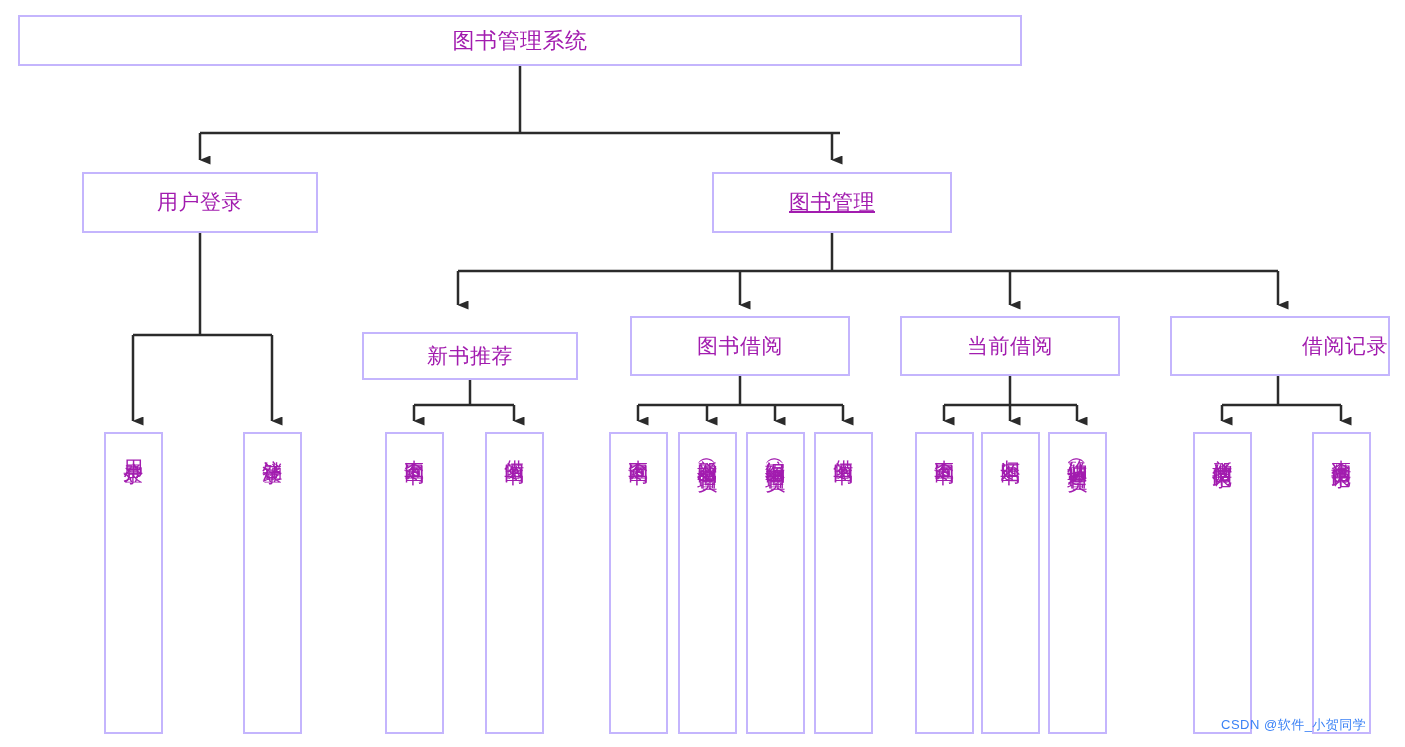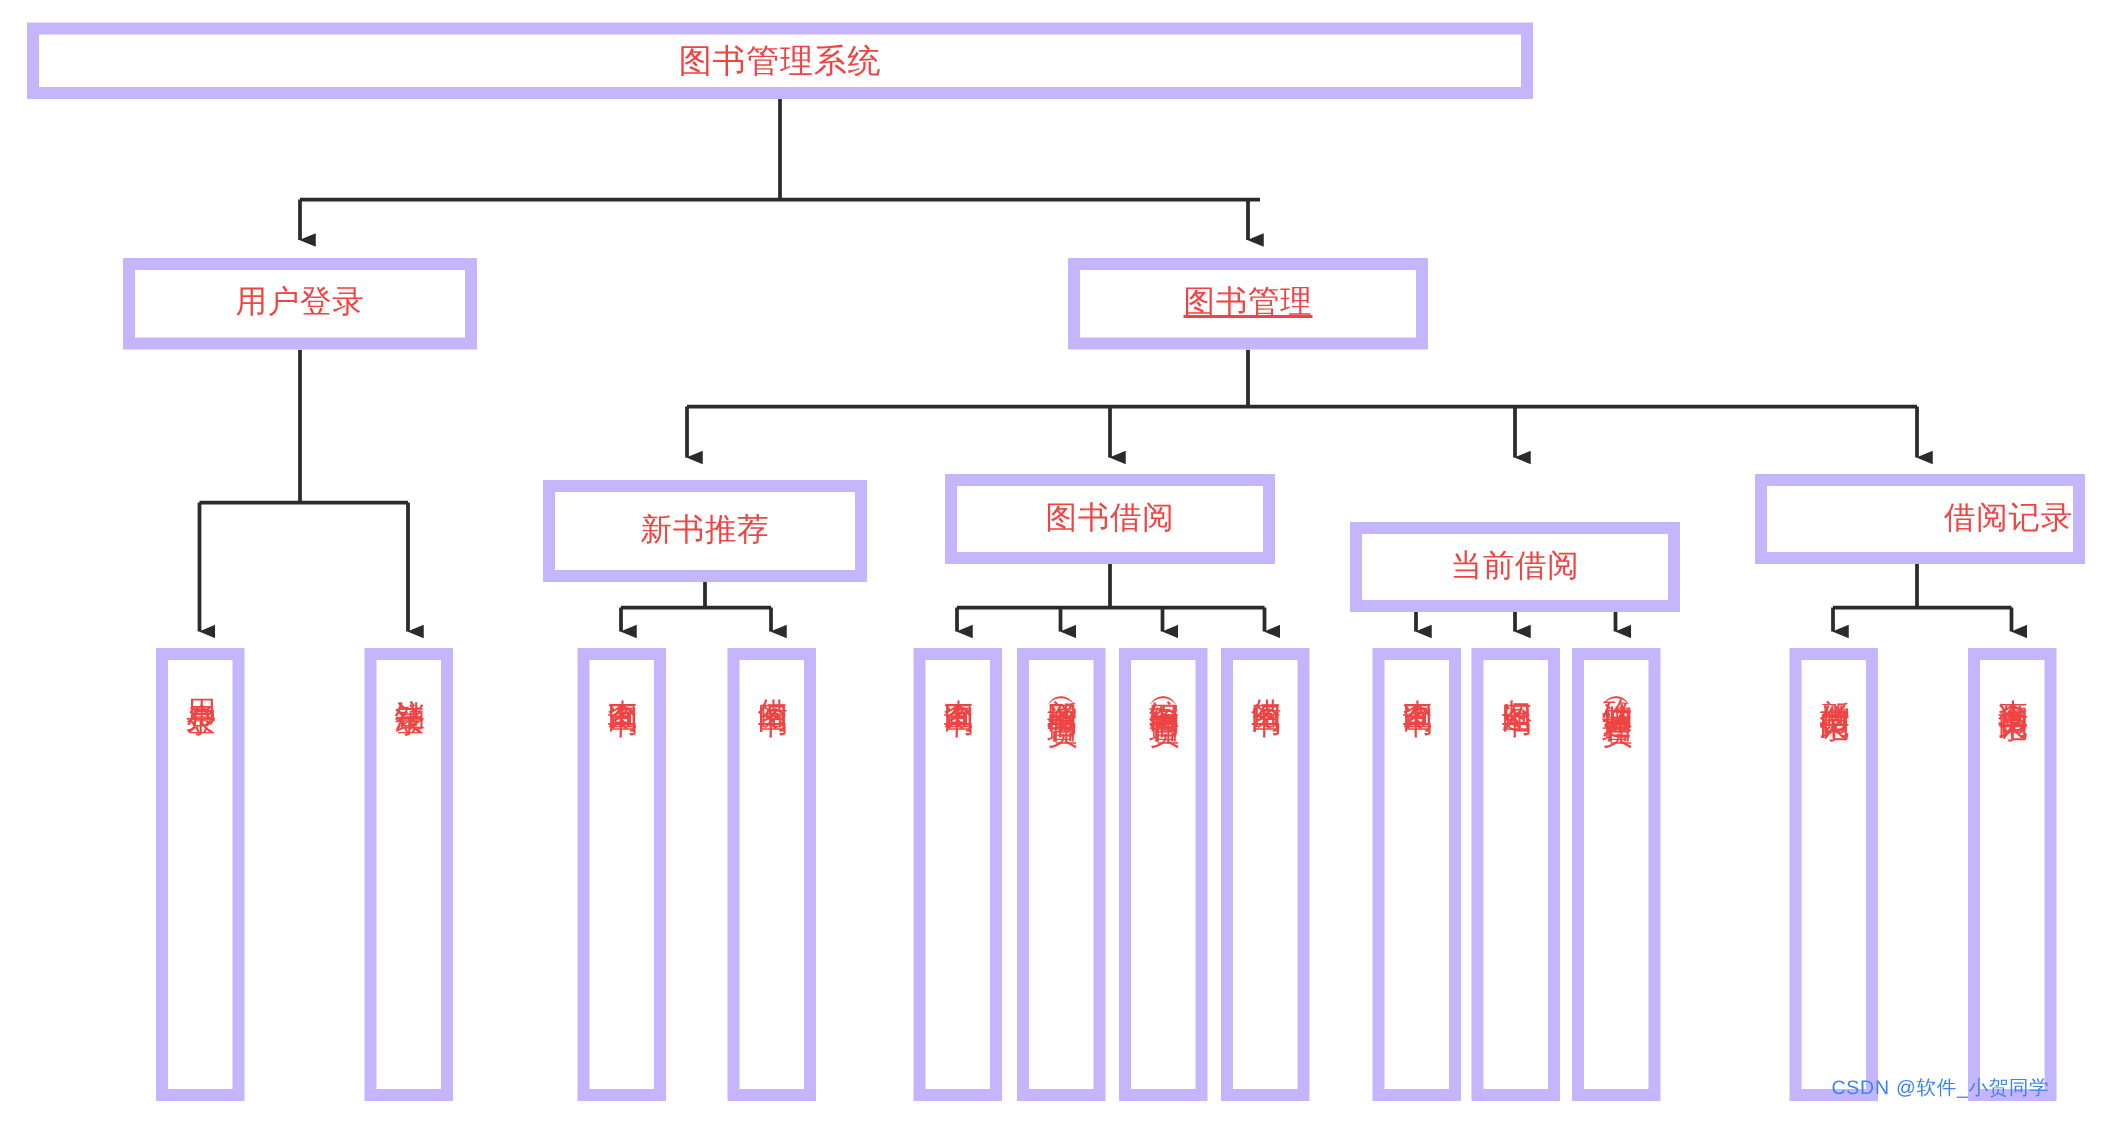--- a/index.html
+++ b/index.html
@@ -22,25 +22,25 @@
     left: 0;
     top: 0;
     width: 1405px;
     height: 747px;
     pointer-events: none;
   }
   .node {
     position: absolute;
     box-sizing: border-box;
     background: #ffffff;
-    border: 8px solid #c4b5fd;
+    border: 2px solid #c4b5fd;
     display: flex;
     align-items: center;
     justify-content: center;
-    color: #ef4444;
+    color: #a21caf;
   }
   .node .label {
     font-size: 21px;
     line-height: 1.25;
     letter-spacing: 0.5px;
     white-space: nowrap;
   }
   .node.root .label { font-size: 22px; }
   .node.leaf {
     align-items: flex-start;
@@ -124,27 +124,27 @@
     <span class="label">图书管理系统</span>
   </div>
 
   <div class="node" style="left:82px; top:172px; width:236px; height:61px;">
     <span class="label">用户登录</span>
   </div>
   <div class="node" style="left:712px; top:172px; width:240px; height:61px;text-decoration:underline;">
     <span class="label">图书管理</span>
   </div>
 
-  <div class="node" style="left:362px; top:320px; width:216px; height:68px;">
+  <div class="node" style="left:362px; top:332px; width:216px; height:48px;">
     <span class="label">新书推荐</span>
   </div>
   <div class="node" style="left:630px; top:316px; width:220px; height:60px;">
     <span class="label">图书借阅</span>
   </div>
-  <div class="node" style="left:900px; top:316px; width:220px; height:60px;margin-top:32px;">
+  <div class="node" style="left:900px; top:316px; width:220px; height:60px;">
     <span class="label">当前借阅</span>
   </div>
   <div class="node" style="left:1170px; top:316px; width:220px; height:60px;justify-content:flex-end;">
     <span class="label">借阅记录</span>
   </div>
 
   <div class="node leaf" style="left:104px; top:432px; width:59px; height:302px;">
     <span class="label">用户登录</span>
   </div>
   <div class="node leaf" style="left:243px; top:432px; width:59px; height:302px;">

